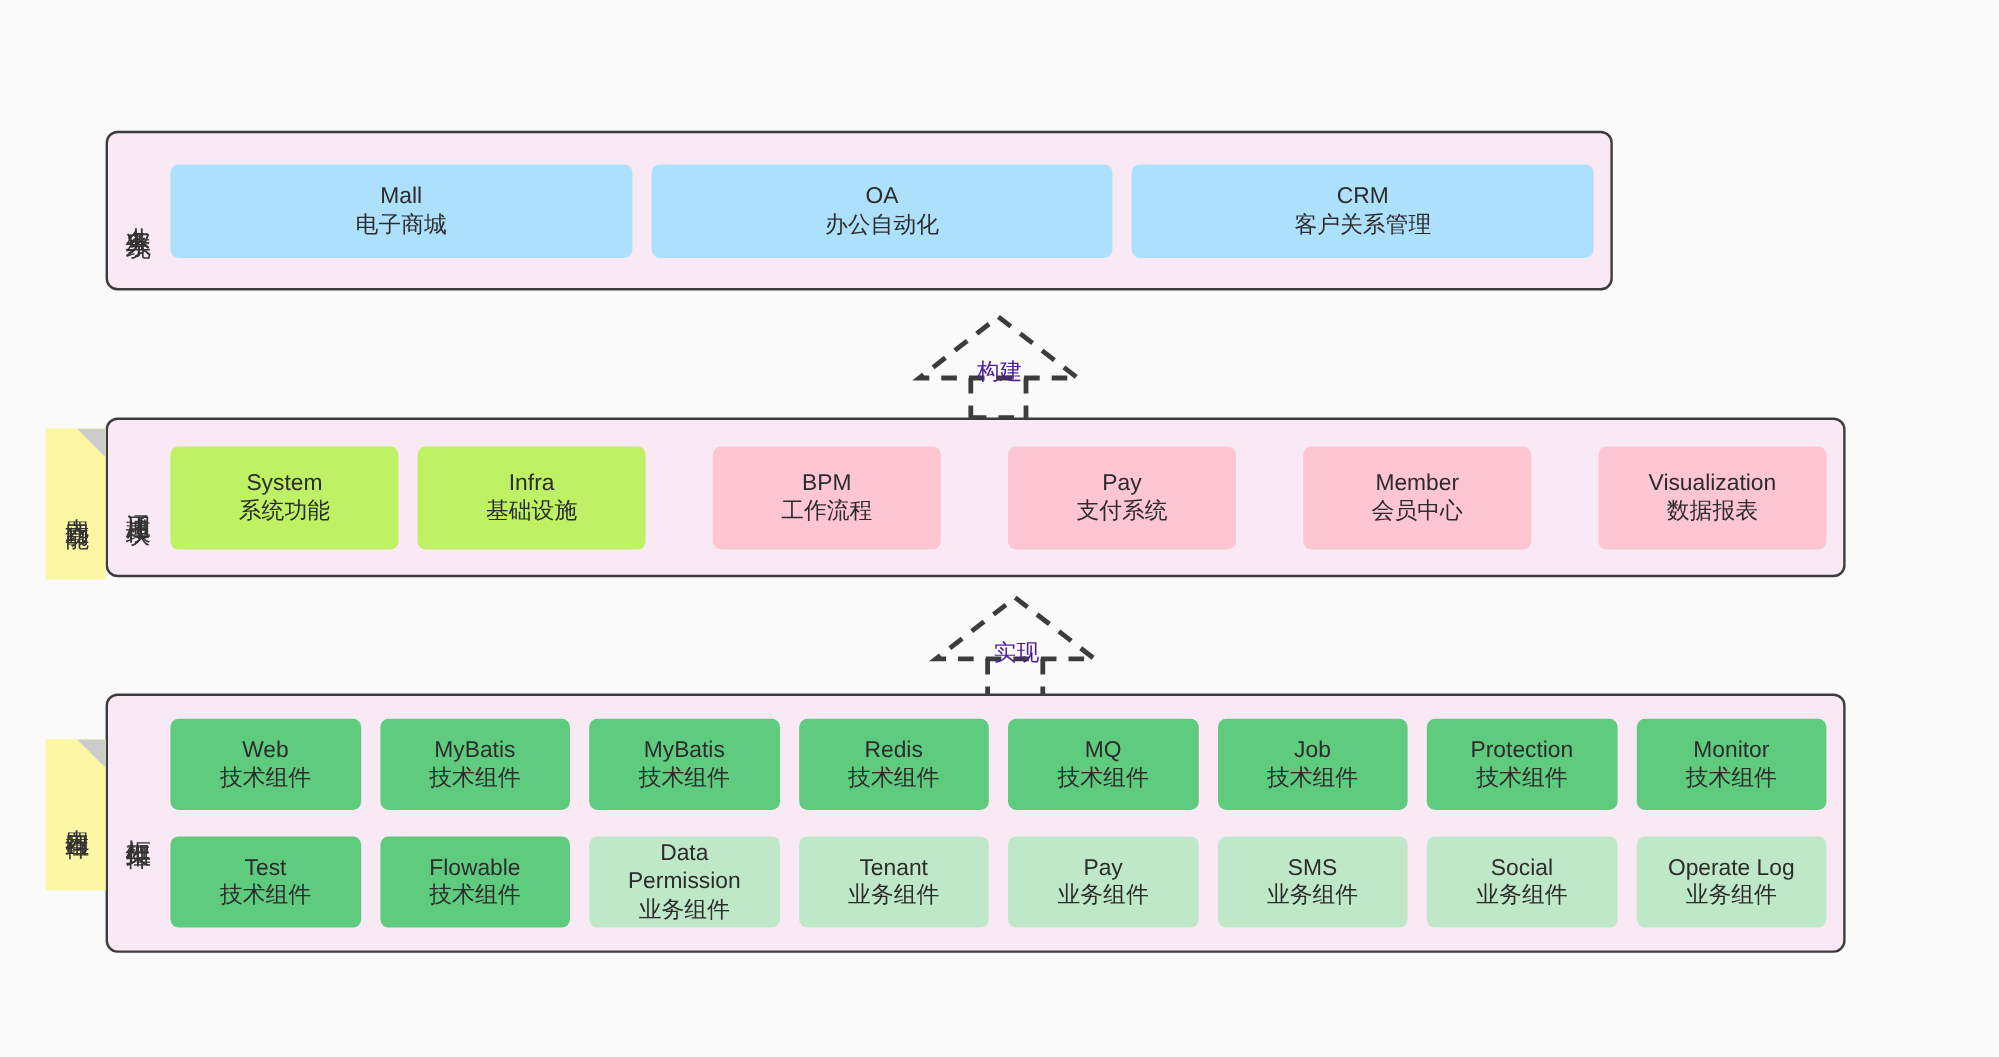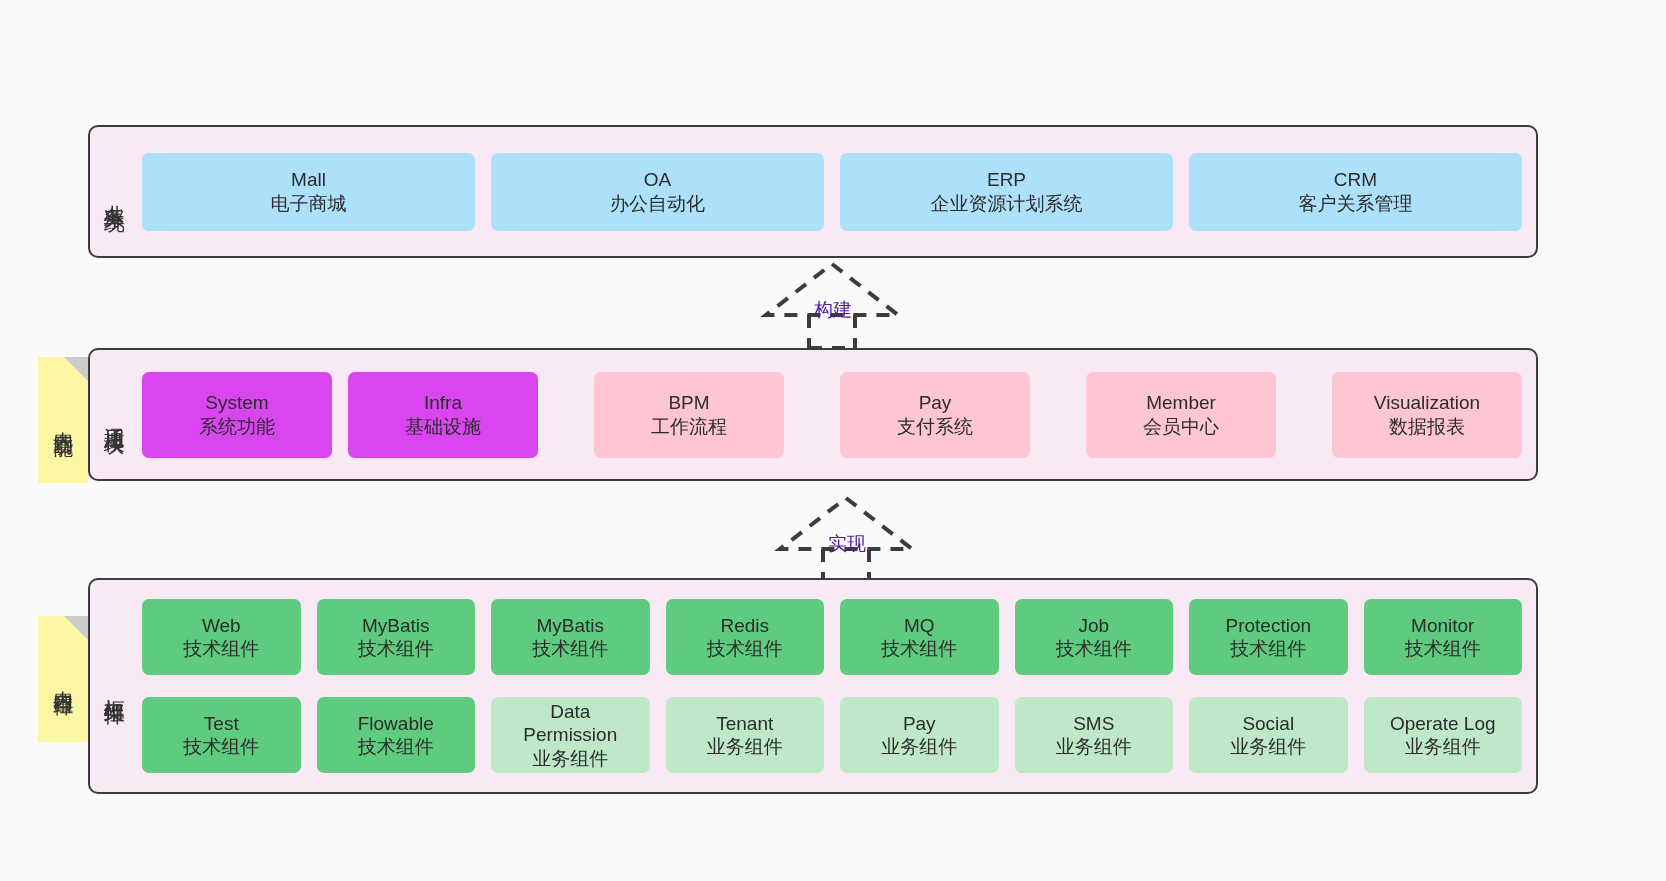--- a/index.html
+++ b/index.html
@@ -75,21 +75,21 @@
     line-height: 1.22;
     color: #2c2c2c;
     padding: 6px 4px;
     box-sizing: border-box;
     min-width: 0;
   }
   .node .n-en { display: block; }
   .node .n-cn { display: block; }
 
   .node.blue   { background: #ade0fb; height: 78px; }
-  .node.red    { background: #d946ef; height: 86px; }
+  .node.red    { background: #bef264; height: 86px; }
   .node.pink   { background: #fdc6d2; height: 86px; margin-left: 40px; }
   .node.green  { background: #5fcb7f; height: 76px; }
   .node.ltgreen{ background: #bfe8c9; height: 76px; }
 
   
   .note {
     position: absolute;
     background: #fbf7a4;
     color: #333333;
     font-size: 20px;
@@ -124,35 +124,31 @@
     color: #4c1d95;
     white-space: nowrap;
     background: transparent;
   }
 </style>
 </head>
 <body>
 
 <div class="canvas">
 
-  <div class="layer" style="left:88px; top:125px; width:1450px; height:133px;">
+  <div class="layer" style="left:88px; top:109px; width:1256px; height:133px;">
     <div class="layer-title">业务系统</div>
     <div class="layer-body">
       <div class="row">
         <div class="node blue">
           <span class="n-en">Mall</span>
           <span class="n-cn">电子商城</span>
         </div>
         <div class="node blue">
           <span class="n-en">OA</span>
           <span class="n-cn">办公自动化</span>
-        </div>
-        <div class="node blue">
-          <span class="n-en">ERP</span>
-          <span class="n-cn">企业资源计划系统</span>
         </div>
         <div class="node blue">
           <span class="n-en">CRM</span>
           <span class="n-cn">客户关系管理</span>
         </div>
       </div>
     </div>
   </div>
 
   <div class="connector" style="left:752px; top:258px; width:160px; height:92px;">

